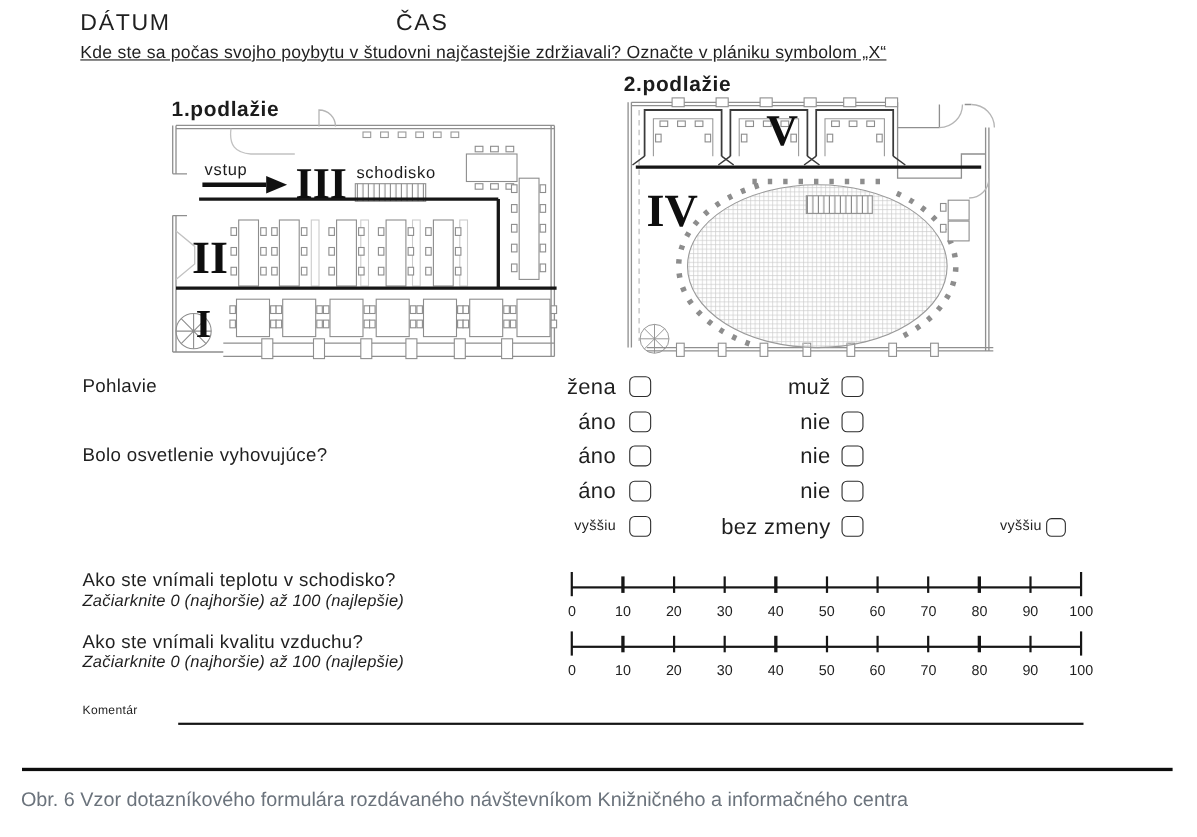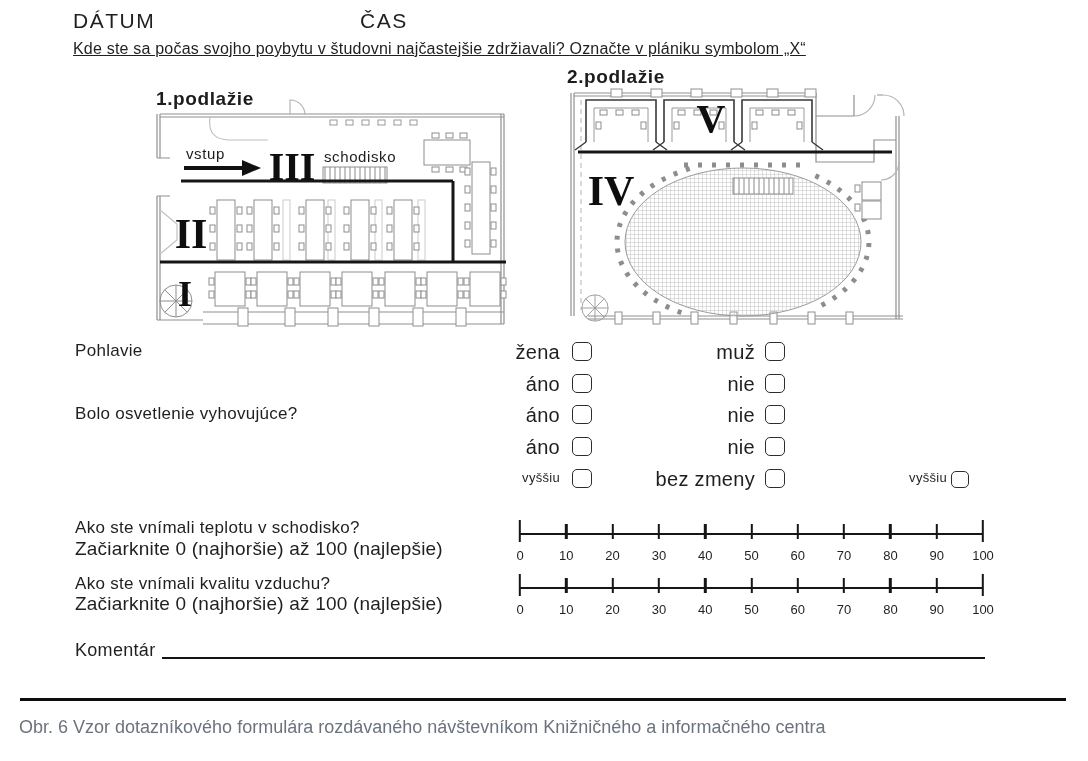--- a/index.html
+++ b/index.html
@@ -23,29 +23,29 @@
   .cb {
     position:absolute; top:1px; width:20px; height:19px; box-sizing:border-box;
     border:1.7px solid #2d2d2d; border-radius:5px; background:#fff;
   }
   .cbA { left:572px; }
   .cbB { left:765px; }
   .cbC { left:951px; top:3px; width:18px; height:17px; }
 
   
   .scale-q { font-size:17px; letter-spacing:0.3px; }
-  .scale-i { font-size:19px; letter-spacing:0.2px; }
+  .scale-i { font-size:15px; font-style:italic; letter-spacing:0.2px; }
   .scale { position:absolute; left:520px; width:463px; height:46px; }
   .scale-line { position:absolute; left:0; right:0; top:15px; height:2.4px; background:#161616; }
   .scale-tick { position:absolute; top:6px; width:2.4px; height:15px; background:#161616; transform:translateX(-50%); }
   .scale-tick.end { top:2px; height:22px; }
   .scale-num { position:absolute; top:30px; transform:translateX(-50%); font-size:13px; }
 
   
-  .comment-label { font-size:18px; letter-spacing:0.3px; }
+  .comment-label { font-size:11px; letter-spacing:0.3px; }
   .comment-line { position:absolute; left:162px; top:630px; width:823px; height:27px; border-bottom:2px solid #141414; }
   .divider { position:absolute; left:20px; top:698px; width:1046px; height:3px; background:#0d0d0d; }
   .caption { font-size:18px; color:#6b737c; }
 
   
   svg.plan { position:absolute; }
   svg.plan text { font-family:"Liberation Sans", sans-serif; fill:#1c1c1c; }
   svg.plan .plan-title { font-size:19px; font-weight:bold; letter-spacing:0.6px; }
   svg.plan .plan-label { font-size:15px; letter-spacing:0.6px; }
   svg.plan .roman { font-family:"Liberation Serif", serif; font-weight:bold; fill:#0e0e0e; }

